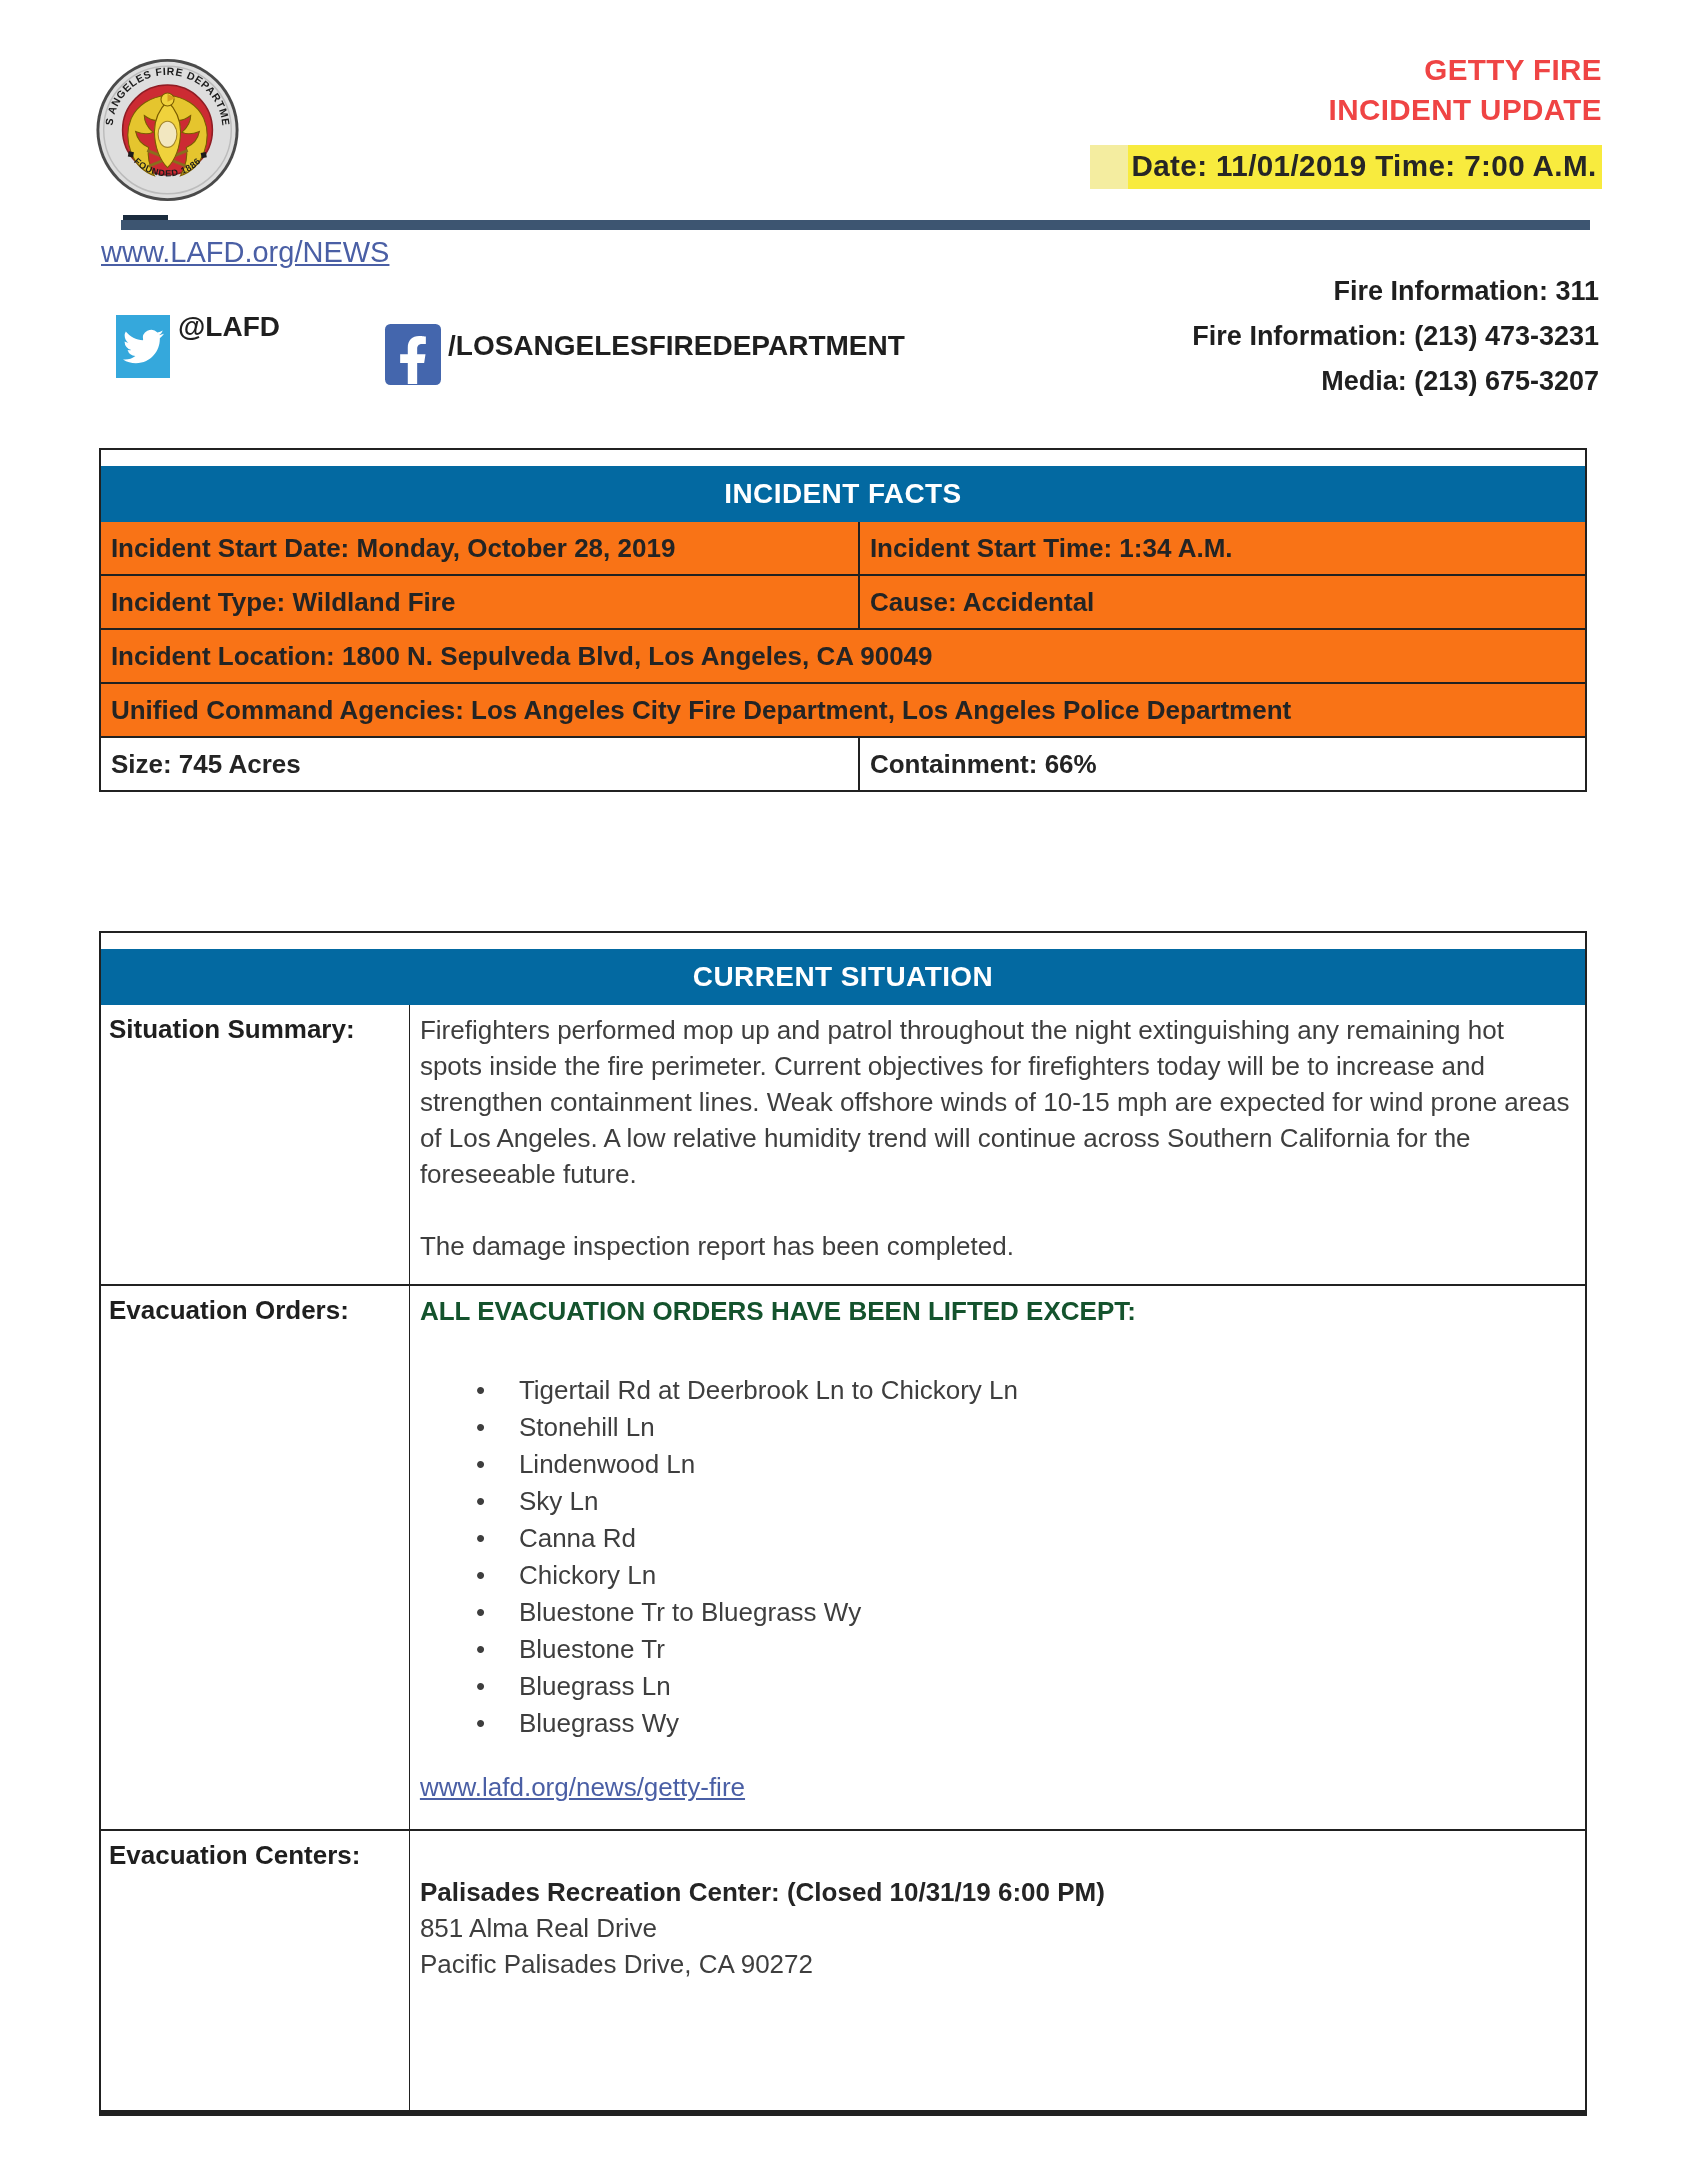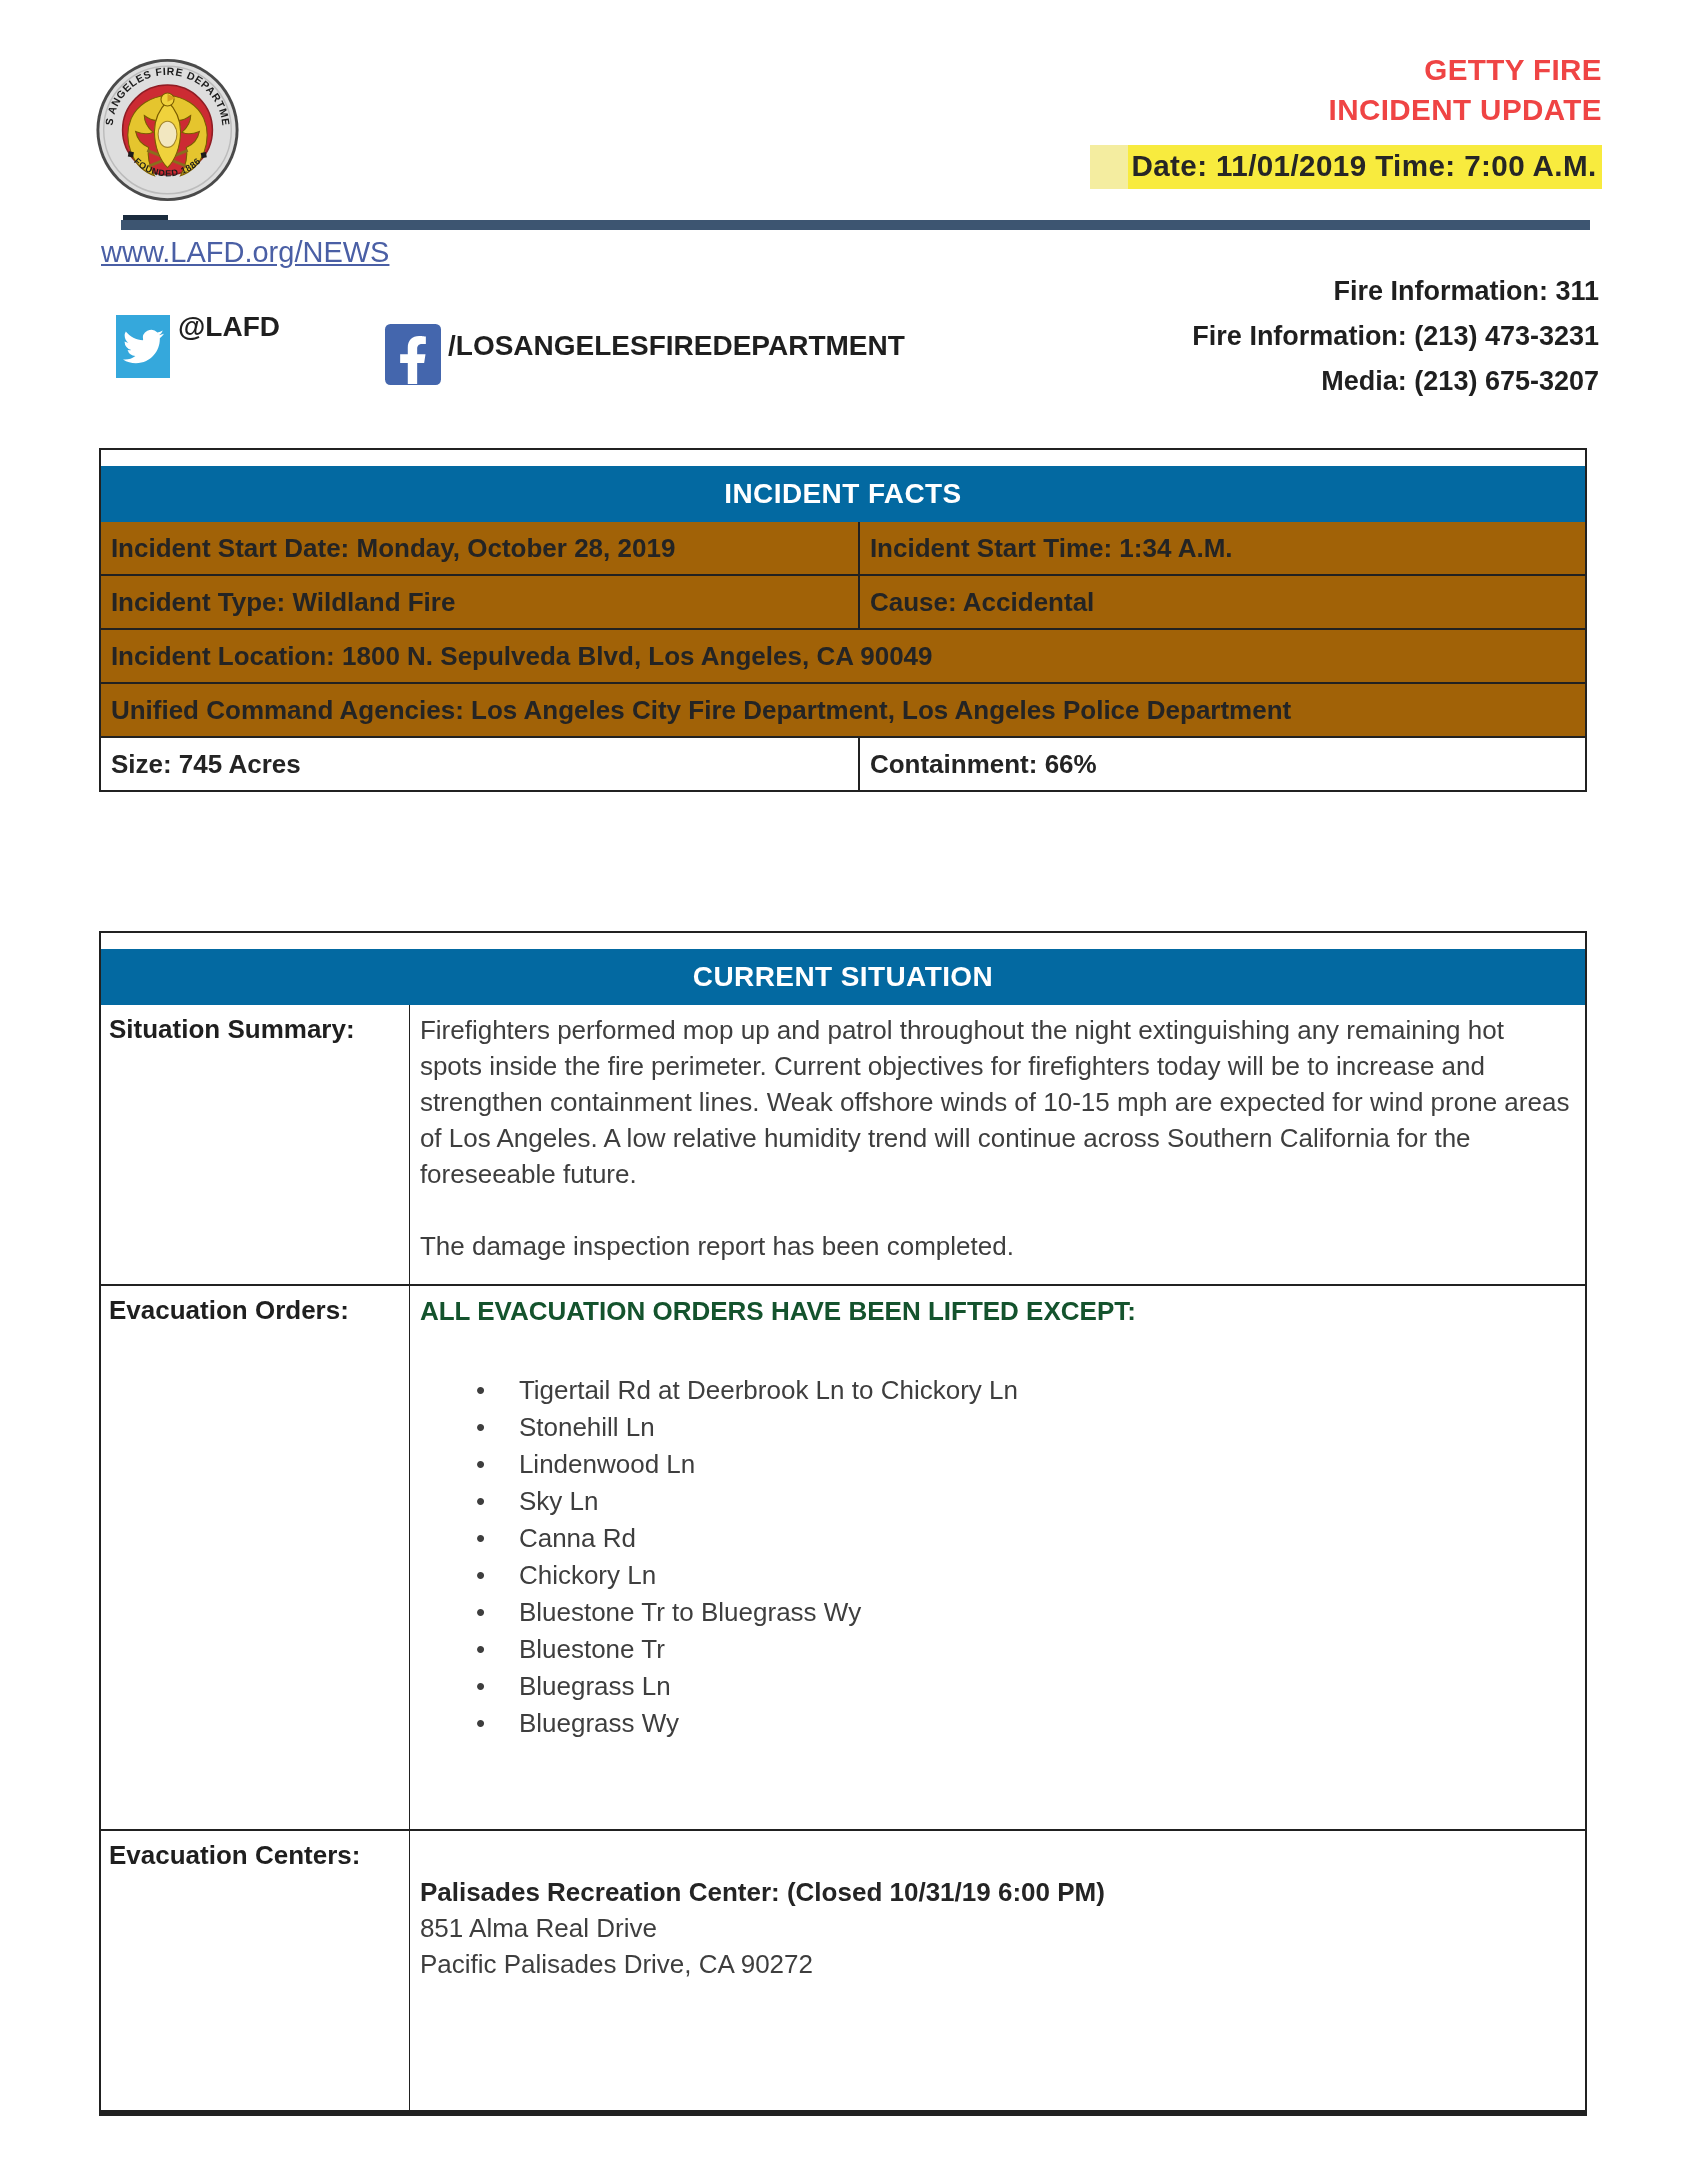--- a/index.html
+++ b/index.html
@@ -38,21 +38,21 @@
 
   
   .tbl { border:2.7px solid #212121; background:#ffffff; }
   .t-head { background:#0369a1; color:#ffffff; font-weight:bold; font-size:28px;
             height:56px; display:flex; align-items:center; justify-content:center; letter-spacing:0.4px;margin-top:16px; }
 
   .facts { left:99px; top:448px; width:1484px; }
   .frow { display:flex; border-top:2.7px solid #212121; height:52px; }
   .fcell { display:flex; align-items:center; padding-left:9.9px; font-weight:bold; font-size:26px; color:#242424; box-sizing:border-box; }
   .fcell + .fcell { border-left:2.7px solid #212121; }
-  .blue { background:#a16207; }
+  .blue { background:#f97316; }
   .w845 { width:757px; } .w583 { width:522px; } .w540 { width:484px; }
   .grow { flex:1; }
 
   .situation { left:99px; top:931px; width:1484px; border-bottom:6.3px solid #212121; }
   .srow { display:flex; border-top:2.7px solid #212121; }
   .slabel { width:308px; padding:9px 3.6px 0 8px; font-weight:bold; font-size:26px; color:#1f1f1f; box-sizing:border-box; }
   .scontent { flex:1; border-left:1.8px solid #212121; padding:7.2px 12.5px 0 9.9px; font-size:26px; color:#3e3e3e; line-height:36px; box-sizing:border-box; }
   .h-summary { height:279px; } .h-orders { height:543px; } .h-centers { height:279px; }
 
   .para2 { margin-top:36px; }
@@ -170,20 +170,23 @@
           <li>Stonehill Ln</li>
           <li>Lindenwood Ln</li>
           <li>Sky Ln</li>
           <li>Canna Rd</li>
           <li>Chickory Ln</li>
           <li>Bluestone Tr to Bluegrass Wy</li>
           <li>Bluestone Tr</li>
           <li>Bluegrass Ln</li>
           <li>Bluegrass Wy</li>
         </ul>
+        <div class="orders-link-row">
+          <a class="doc-link" href="#">www.lafd.org/news/getty-fire</a>
+        </div>
       </div>
     </div>
 
     <div class="srow h-centers">
       <div class="slabel">Evacuation Centers:</div>
       <div class="scontent">
         <div class="center-block2">
           <div class="center-name">Palisades Recreation Center: (Closed 10/31/19 6:00 PM)</div>
           <div>851 Alma Real Drive</div>
           <div>Pacific Palisades Drive, CA 90272</div>

